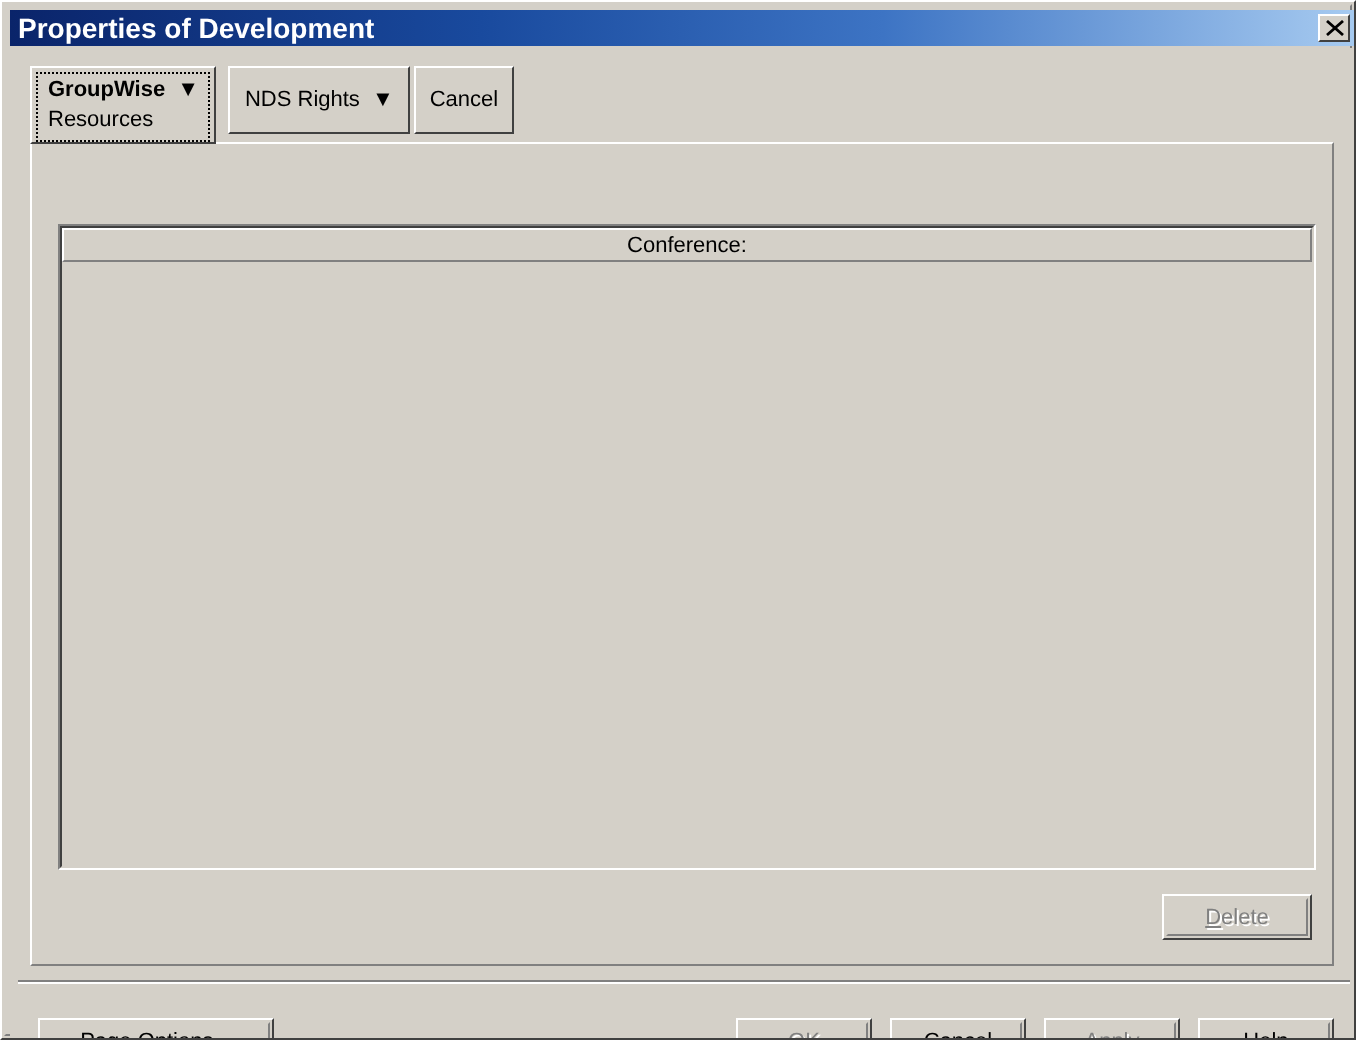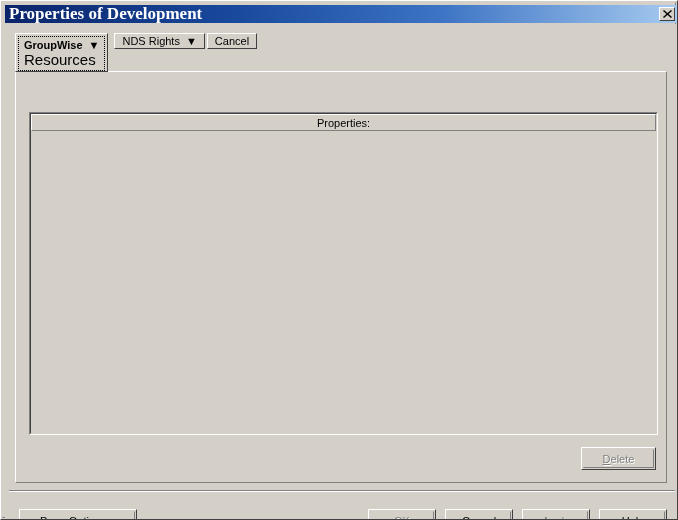--- a/index.html
+++ b/index.html
@@ -43,27 +43,26 @@
     top: 2px;
     width: 672px;
     height: 18px;
     background: linear-gradient(to right, #0a246a 0%, #194a9e 35%, #3d74c4 65%, #a6caf0 100%);
     display: flex;
     align-items: center;
     padding: 0;
   }
   .title-text {
     color: #ffffff;
-    font-size: 17px;
+    font-size: 14px;
     font-weight: bold;
     padding-left: 4px;
     letter-spacing: 0px;
     white-space: nowrap;
     user-select: none;
-    font-family: Liberation Serif, serif;
   }
   .title-buttons {
     margin-left: auto;
     display: flex;
     align-items: center;
     padding-right: 2px;
   }
   .titlebtn {
     width: 16px;
     height: 14px;
@@ -100,21 +99,21 @@
     display: flex;
     align-items: flex-start;
   }
   .tab {
     background: #d4d0c8;
     border-top: 1px solid #ffffff;
     border-left: 1px solid #ffffff;
     border-right: 1px solid #404040;
     border-bottom: 1px solid #404040;
     box-sizing: border-box;
-    height: 16px;
+    height: 34px;
     display: flex;
     align-items: center;
     padding: 0 7px;
     font-size: 11px;
     color: #000000;
     white-space: nowrap;
     cursor: default;
     margin-right: 2px;
     user-select: none;
   }
@@ -138,21 +137,21 @@
     box-sizing: border-box;
   }
   .tab.active .row1 {
     display: flex;
     align-items: center;
     font-weight: bold;
     font-size: 11px;
     line-height: 13px;
   }
   .tab.active .row2 {
-    font-size: 15px;
+    font-size: 11px;
     font-weight: normal;
     line-height: 14px;
     margin-top: 1px;
   }
 
   
   .page-panel {
     position: absolute;
     left: 10px;
     top: 47px;
@@ -337,21 +336,21 @@
           <span>Cancel</span>
         </div>
 
 
       </div>
 
       <div class="page-panel">
 
         <div class="listbox">
           <div class="listbox-inner">
-            <div class="list-header">Properties:</div>
+            <div class="list-header">Conference:</div>
           </div>
         </div>
 
         <div class="btn disabled delete-btn">
           <div class="inner">
               <u>D</u>
               <span>elete</span>
             </div>
         </div>
 

